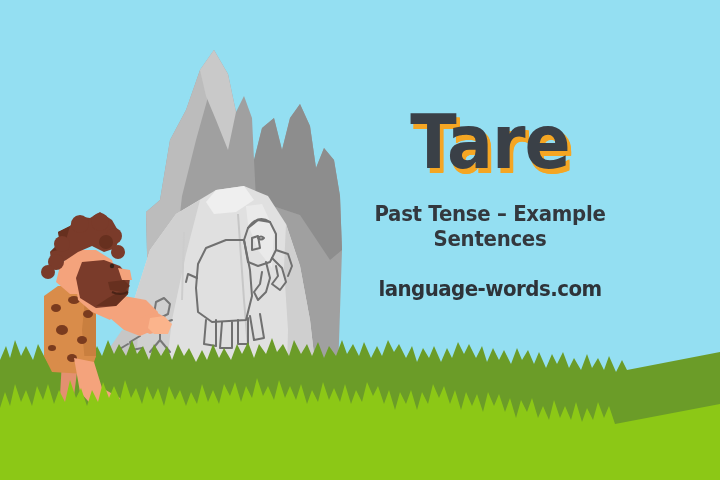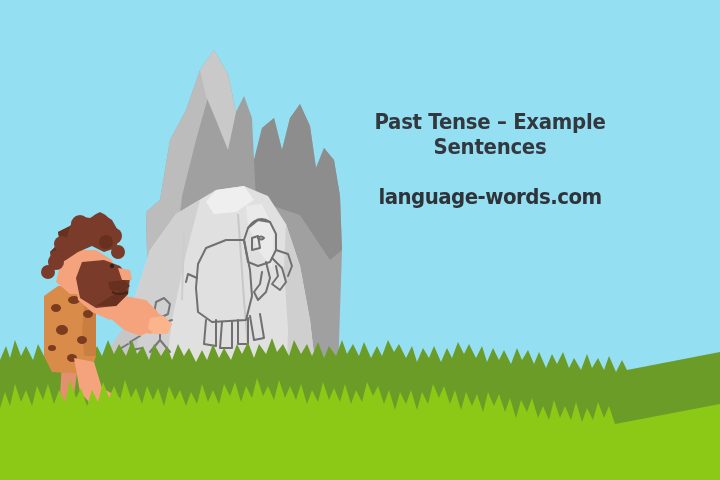--- a/index.html
+++ b/index.html
@@ -258,20 +258,23 @@
         5 -18 6 14 5 -12 6 18 5 -20 6 14 5 -12 6 18 5 -14 6 20 5 -18 6 12
         5 -14 6 20 5 -12 6 14 5 -20 6 18 5 -12 6 14 5 -18 6 20 5 -14 6 12
         5 -18 6 16 5 -12 6 18
         L720 404 L720 480 L0 480 Z"></path>
     </g>
 
   </svg>
 
   <div class="text-block">
 
+    <div class="title-wrap">
+      <div class="title">Tare</div>
+    </div>
 
     <div class="subtitle">
       <div>Past Tense – Example</div>
       <div>Sentences</div>
     </div>
 
     <div class="site">language-words.com</div>
 
   </div>
 

